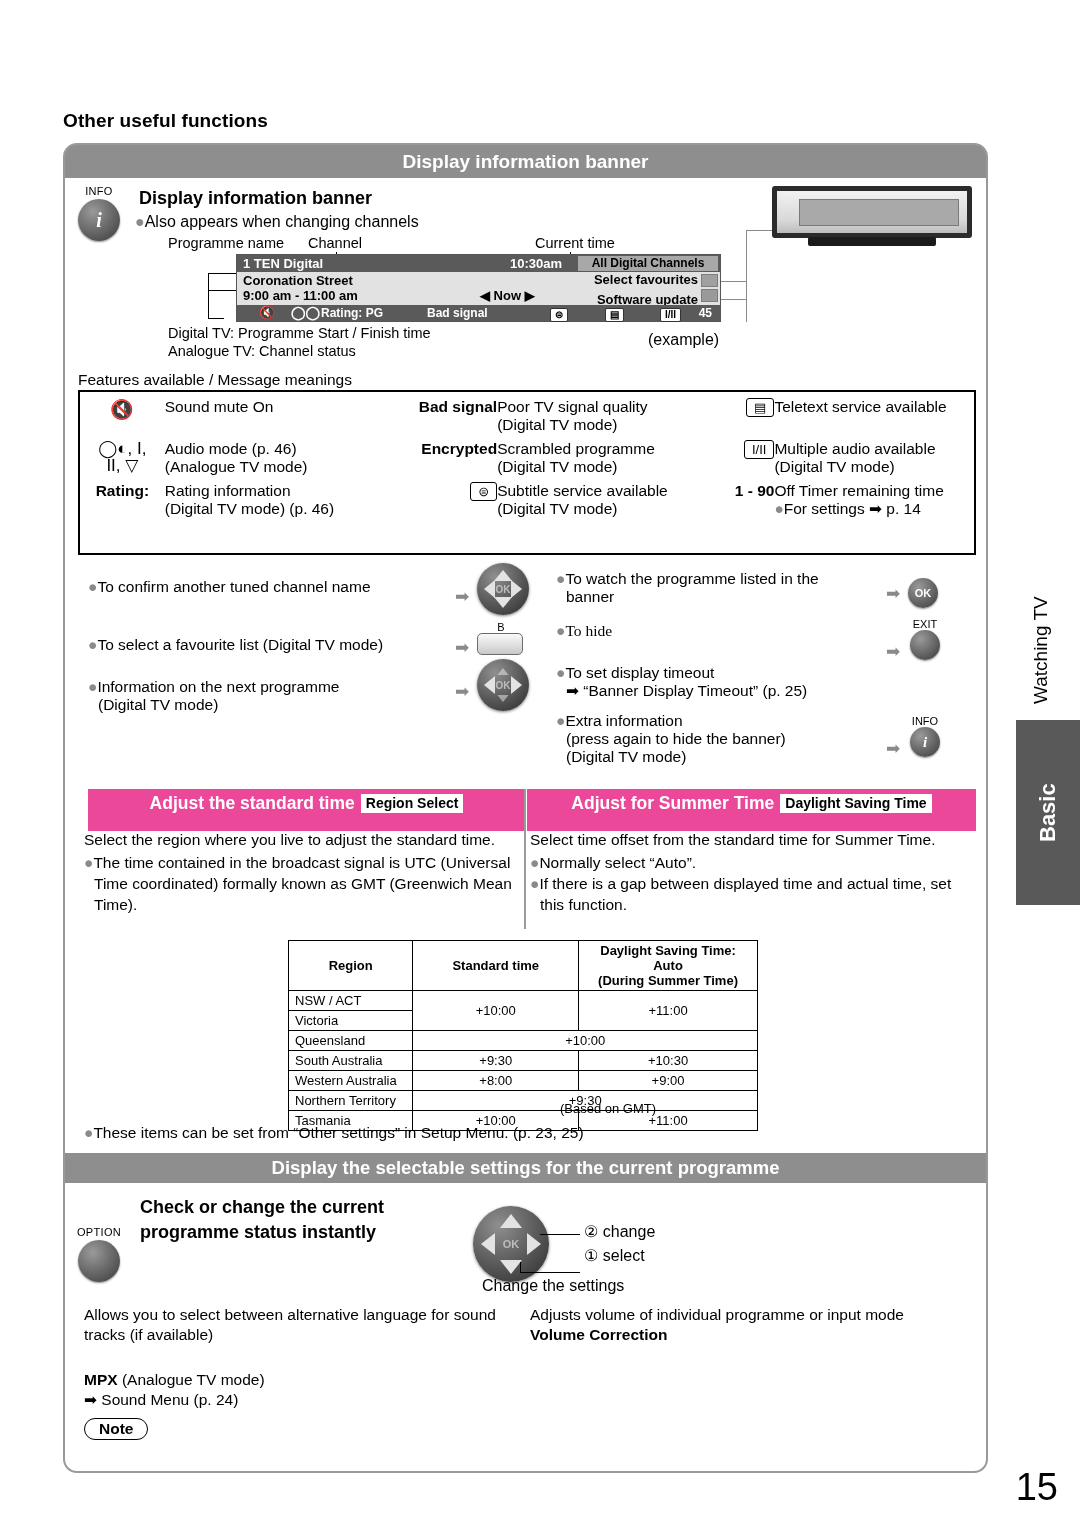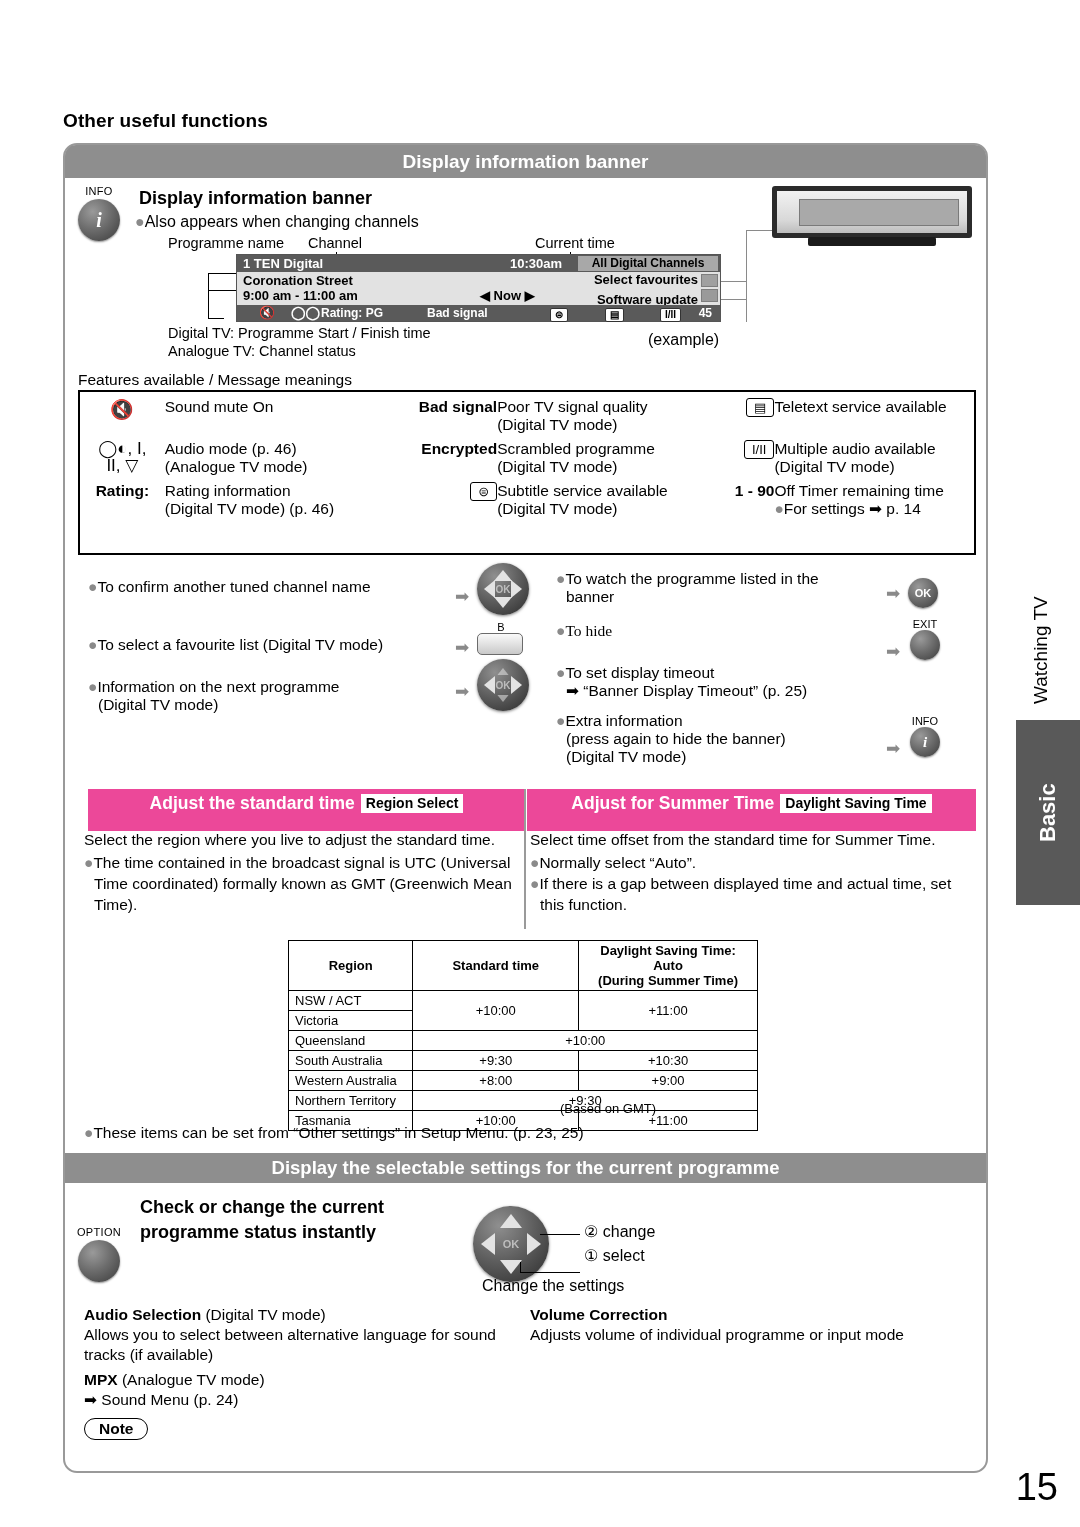--- a/index.html
+++ b/index.html
@@ -411,26 +411,25 @@
     <span class="ok" style="font-size:11px;">OK</span>
   </div>
   <div class="leader" style="left:540px;top:1234px;width:40px;height:1px;"></div>
   <div class="leader" style="left:520px;top:1272px;width:60px;height:1px;"></div>
   <div class="leader" style="left:520px;top:1262px;width:1px;height:11px;"></div>
   <div style="position:absolute;left:584px;top:1222px;font-size:16px;">② change</div>
   <div style="position:absolute;left:584px;top:1246px;font-size:16px;">① select</div>
   <div style="position:absolute;left:482px;top:1277px;font-size:16px;">Change the settings</div>
 
   <div style="position:absolute;left:84px;top:1305px;width:440px;font-size:15.5px;line-height:20px;">
-    <div><b>Audio Selection</b> <span>(Digital TV mode)</span></div>
     <div>Allows you to select between alternative language for sound tracks (if available)</div>
   </div>
   <div style="position:absolute;left:530px;top:1305px;width:450px;font-size:15.5px;line-height:20px;">
+    <div>Adjusts volume of individual programme or input mode</div>
     <div><b>Volume Correction</b></div>
-    <div>Adjusts volume of individual programme or input mode</div>
   </div>
 
   <div style="position:absolute;left:84px;top:1370px;font-size:15.5px;line-height:20px;">
     <div><b>MPX</b> <span>(Analogue TV mode)</span></div>
     <div>➡ Sound Menu (p. 24)</div>
   </div>
 
   <div style="position:absolute;left:84px;top:1418px;">
     <span class="note">Note</span>
   </div>

